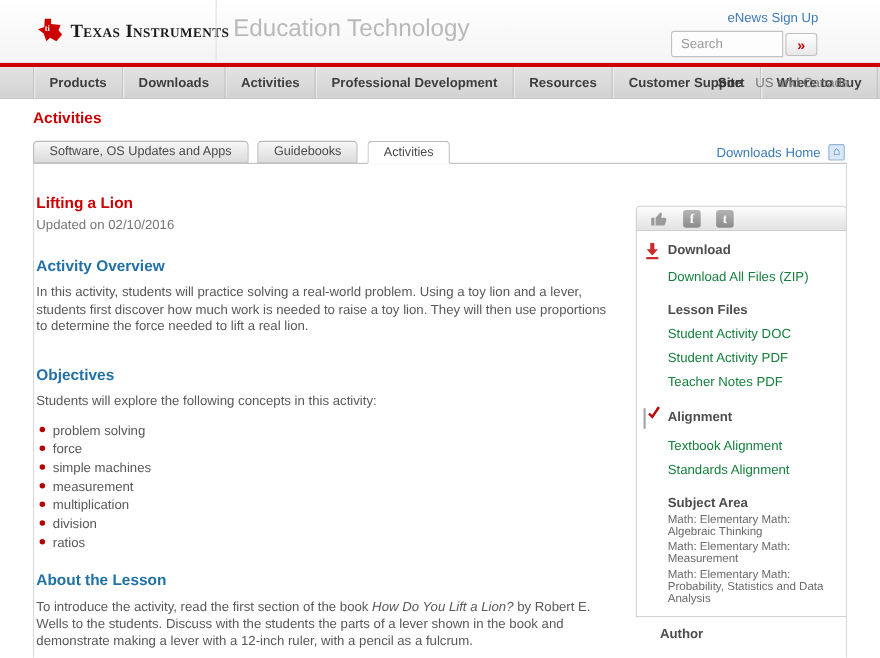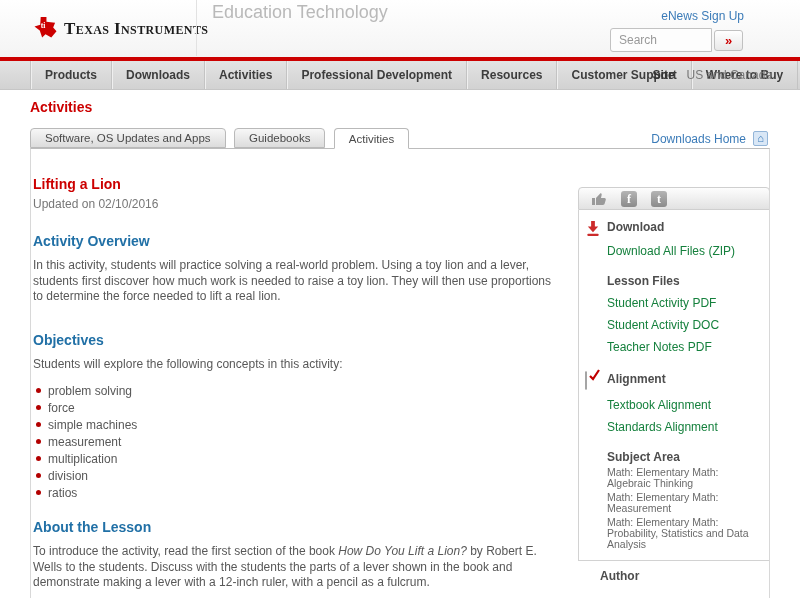--- a/index.html
+++ b/index.html
@@ -6,21 +6,21 @@
   html,body { width:800px; height:598px; overflow:hidden; background:#fff;
     font-family:"Liberation Sans", sans-serif; }
 
   
   .header { position:relative; height:57px; background:linear-gradient(#ffffff,#f4f4f4); }
   .logo { position:absolute; left:34px; top:16px; display:flex; align-items:flex-end; cursor:pointer; }
   .logo-mark { width:23px; height:23px; margin-right:7px; }
   .logo-text { font-family:"Liberation Serif", serif; font-variant:small-caps; font-weight:bold;
     font-size:17px; letter-spacing:.4px; color:#1c1c1c; }
   .header-divider { position:absolute; left:196px; top:0; width:1px; height:56px; background:#e2e2e2; }
-  .site-section { position:absolute; left:212px; top:2px; font-size:18px; color:#b9b9b9; }
+  .site-section { position:absolute; left:212px; top:13px; font-size:22px; color:#b9b9b9; }
   .enews { position:absolute; right:56px; top:9px; font-size:12px; color:#3b7bb8; text-decoration:none; cursor:pointer; }
   .search-row { position:absolute; right:57px; top:28px; display:flex; align-items:center; }
   .search-input { width:102px; height:21px; border:1px solid #c2c2c2; border-radius:3px 0 0 3px;
     padding:11px 8px; font-size:12px; color:#555; background:#fdfdfd; outline:none; }
   .search-input::placeholder { color:#999; }
   .search-btn { width:29px; height:21px; margin-left:2px; border:1px solid #c0c0c0; border-radius:3px;
     background:linear-gradient(#ffffff,#e8e8e8); color:#cc0000; font-weight:bold; font-size:13px;
     line-height:17px; cursor:pointer; }
 
   .red-bar { height:4px; background:#cc0000; }
@@ -182,22 +182,22 @@
           <svg class="side-ico dl-ico" viewBox="0 0 14 17">
             <path d="M5 1h4v6h3.5L7 13 1.5 7H5z" fill="#cc2b2b"></path>
             <rect x="1" y="14.5" width="12" height="2.5" rx="1" fill="#cc2b2b"></rect>
           </svg>
           <span class="side-head">Download</span>
         </div>
         <a class="side-link">Download All Files (ZIP)</a>
 
         <div class="side-sub">
           <div class="side-head">Lesson Files</div>
+          <a class="side-link" style="margin-left:0">Student Activity DOC</a>
           <a class="side-link" style="margin-left:0">Student Activity PDF</a>
-          <a class="side-link" style="margin-left:0">Student Activity DOC</a>
           <a class="side-link" style="margin-left:0">Teacher Notes PDF</a>
         </div>
 
         <div class="side-row" style="margin-top:18px">
           <span class="side-ico"><span class="chk"><svg viewBox="0 0 14 14" width="14" height="14">
                   <path d="M3 7l3 3 6-9" stroke="#c00000" stroke-width="2.2" fill="none"></path>
                 </svg></span></span>
           <span class="side-head">Alignment</span>
         </div>
         <a class="side-link">Textbook Alignment</a>

